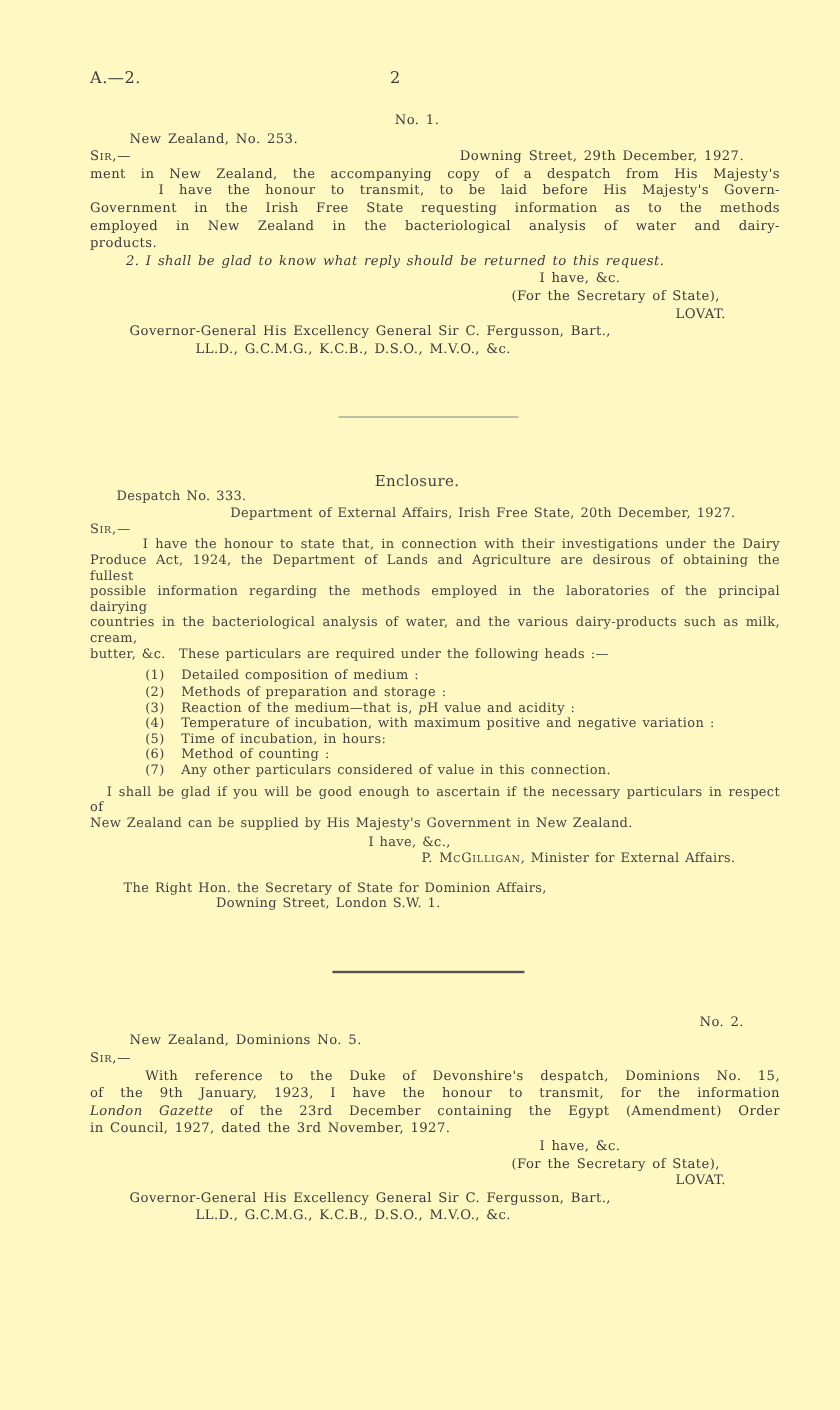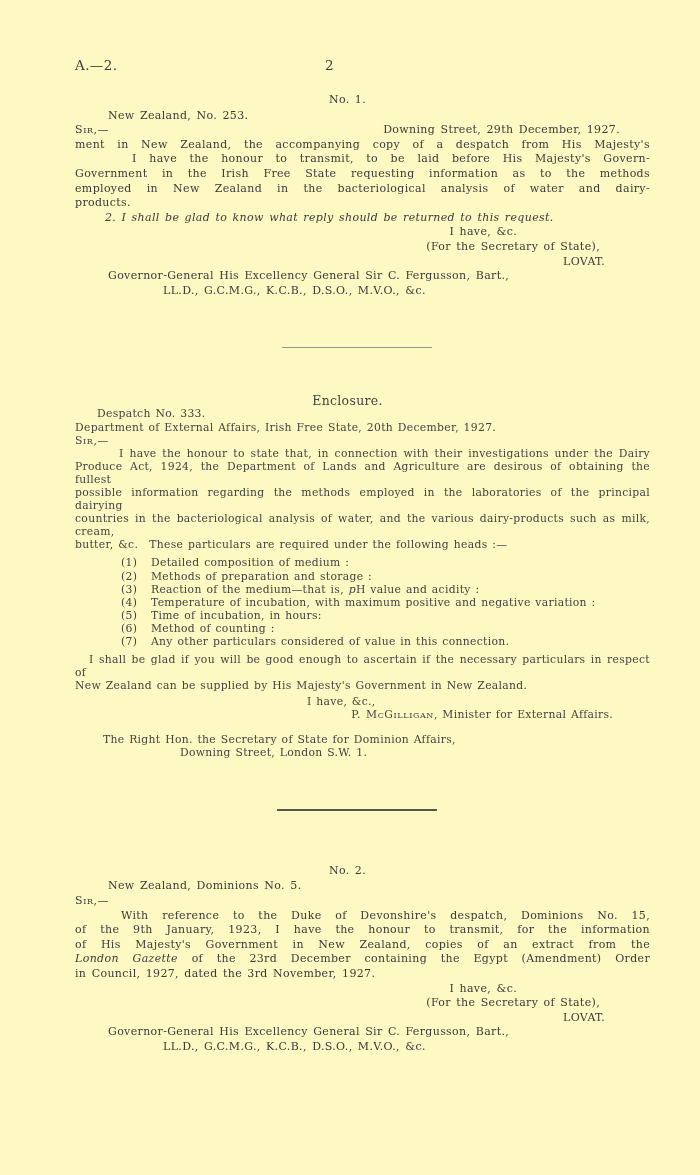--- a/index.html
+++ b/index.html
@@ -41,33 +41,33 @@
 
   
   .divider{border:none;height:1px;background:#979792;width:150px;margin:0 auto;position:relative;left:-6px;}
   .d1{margin-top:49px;}
   .d2{margin-top:50px;height:2px;background:#555550;width:160px;}
 
   
   .enclosure{font-size:10.8px;line-height:13.1px;letter-spacing:.3px;word-spacing:1px;color:#434341;}
   .enc-head{margin-top:46px;font-size:12.5px;}
   .despatch-no{text-indent:22px;}
-  .enc-dateline{text-align:left;padding-right:37px;}
+  .enc-dateline{text-align:right;padding-right:37px;}
   .ind44{text-indent:44px;}
   .ind14{text-indent:14px;}
   .enc-list{margin-top:5px;padding-left:46px;}
   .enc-item{display:flex;}
   .enc-num{width:30px;flex:0 0 30px;}
   .enc-close{margin-top:5px;}
   .enc-sig1{margin-top:3px;padding-left:232px;}
   .enc-sig2{text-align:right;margin-right:37px;}
   .enc-addr1{margin-top:11px;text-indent:28px;}
   .enc-addr2{text-indent:105px;}
 
-  .l2-head{margin-top:53px;}
+  .l2-head{margin-top:34px;text-align:right;}
   i{font-style:italic;}
 </style>
 </head>
 <body>
 
 <div class="page">
   <div class="content">
 
     <div class="header-row">
       <span>A.—2.</span>
@@ -154,21 +154,20 @@
 
     <div class="letter">
       <div class="heading-center l2-head">No. 2.</div>
       <div class="ref-line">New Zealand, Dominions No. 5.</div>
       <div class="sal-row">
         <span class="smallcaps">Sir,—</span>
       </div>
       <div>
         <div class="pline ind46">With reference to the Duke of Devonshire's despatch, Dominions No. 15,</div>
         <div class="pline">of the 9th January, 1923, I have the honour to transmit, for the information</div>
-        <div class="pline">of His Majesty's Government in New Zealand, copies of an extract from the</div>
         <div class="pline"><i>London Gazette</i><span> of the 23rd December containing the Egypt (Amendment) Order</span></div>
         <div class="pline last">in Council, 1927, dated the 3rd November, 1927.</div>
       </div>
       <div class="sig v1">I have, &amp;c.</div>
       <div class="sig v2">(For the Secretary of State),</div>
       <div class="sig v3">LOVAT.</div>
       <div class="addr1">Governor-General His Excellency General Sir C. Fergusson, Bart.,</div>
       <div class="addr2">LL.D., G.C.M.G., K.C.B., D.S.O., M.V.O., &amp;c.</div>
     </div>
 

